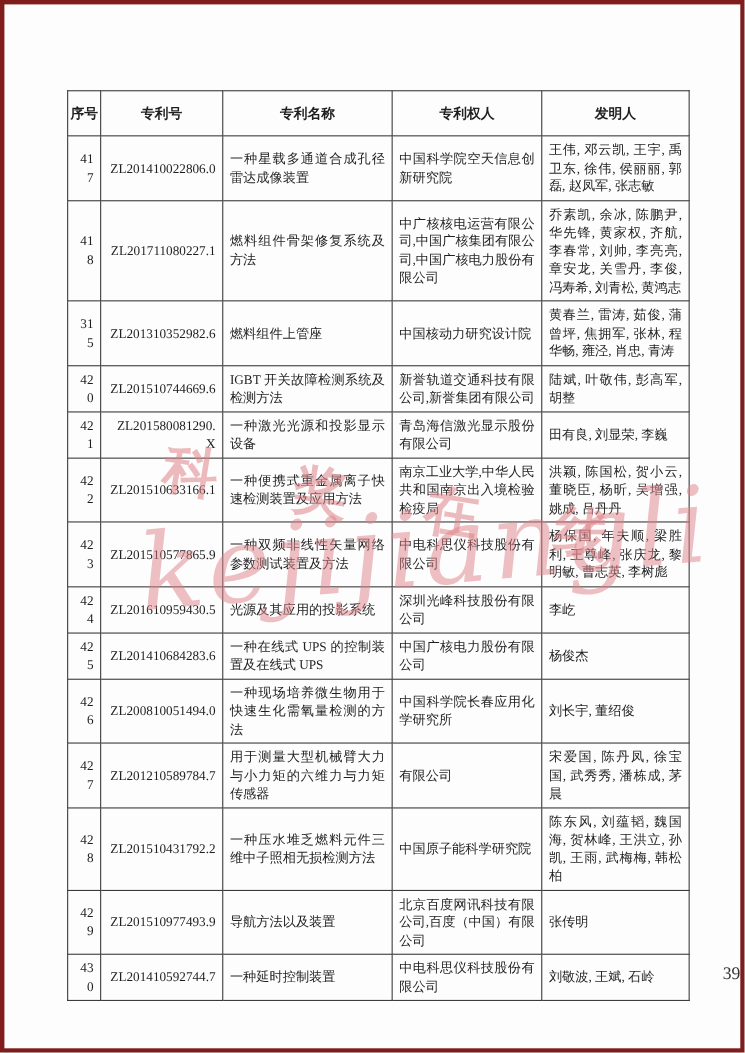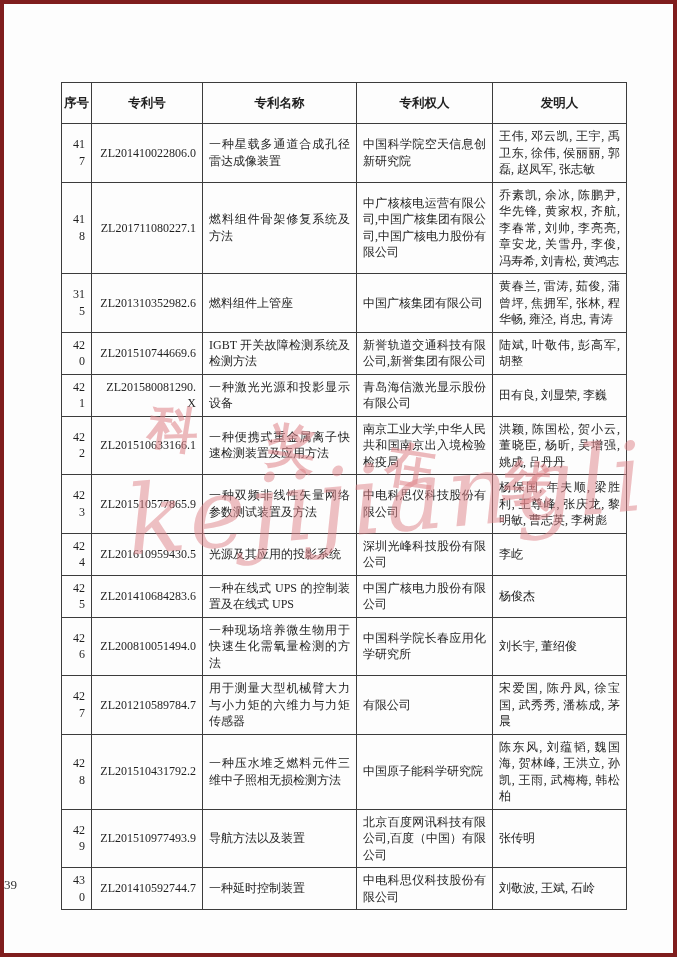--- a/index.html
+++ b/index.html
@@ -62,22 +62,22 @@
     letter-spacing:4px;
     white-space:nowrap;
     transform:rotate(-5deg);
     transform-origin:left top;
     font-family:"DejaVu Serif","Liberation Serif",serif;
   }
   .page-number{
     position:absolute;
     left:0;right:0;
     top:873px;
-    text-align:left;
-    font-size:13px;
+    text-align:right;
+    font-size:16px;
     color:#333;
   }
 </style>
 </head>
 <body>
 
 <div class="page">
 
   <table class="patents">
     <colgroup>
@@ -108,21 +108,21 @@
           <td class="c-no">418</td>
           <td class="c-pno">ZL201711080227.1</td>
           <td class="c-title">燃料组件骨架修复系统及方法</td>
           <td class="c-patentee">中广核核电运营有限公司,中国广核集团有限公司,中国广核电力股份有限公司</td>
           <td class="c-inventors">乔素凯, 余冰, 陈鹏尹, 华先锋, 黄家权, 齐航, 李春常, 刘帅, 李亮亮, 章安龙, 关雪丹, 李俊, 冯寿希, 刘青松, 黄鸿志</td>
         </tr>
         <tr>
           <td class="c-no">315</td>
           <td class="c-pno">ZL201310352982.6</td>
           <td class="c-title">燃料组件上管座</td>
-          <td class="c-patentee">中国广核集团有限公司</td>
+          <td class="c-patentee">中国核动力研究设计院</td>
           <td class="c-inventors">黄春兰, 雷涛, 茹俊, 蒲曾坪, 焦拥军, 张林, 程华畅, 雍泾, 肖忠, 青涛</td>
         </tr>
         <tr>
           <td class="c-no">420</td>
           <td class="c-pno">ZL201510744669.6</td>
           <td class="c-title">IGBT 开关故障检测系统及检测方法</td>
           <td class="c-patentee">新誉轨道交通科技有限公司,新誉集团有限公司</td>
           <td class="c-inventors">陆斌, 叶敬伟, 彭高军, 胡整</td>
         </tr>
         <tr>

